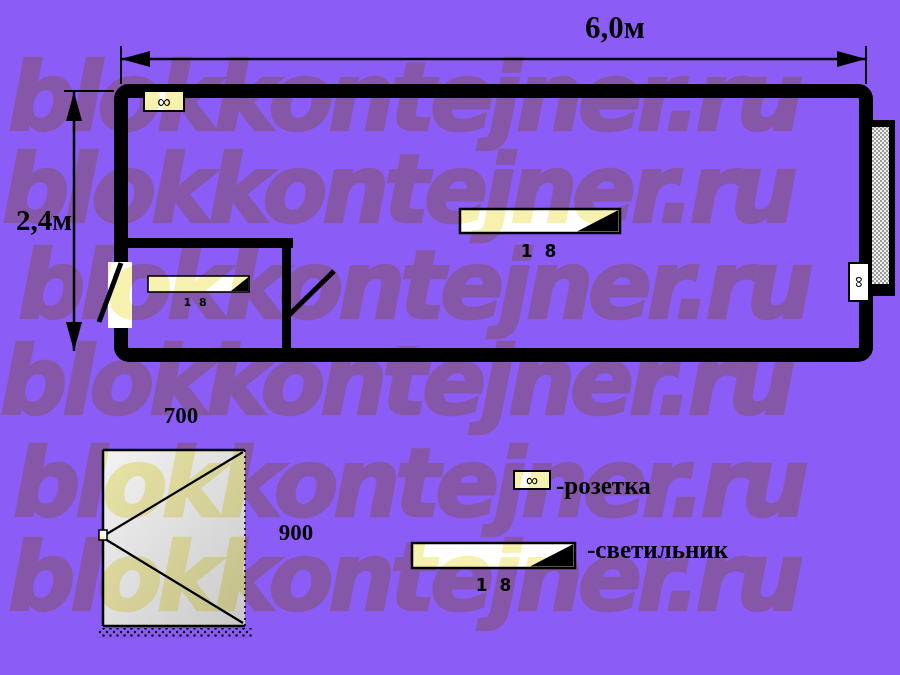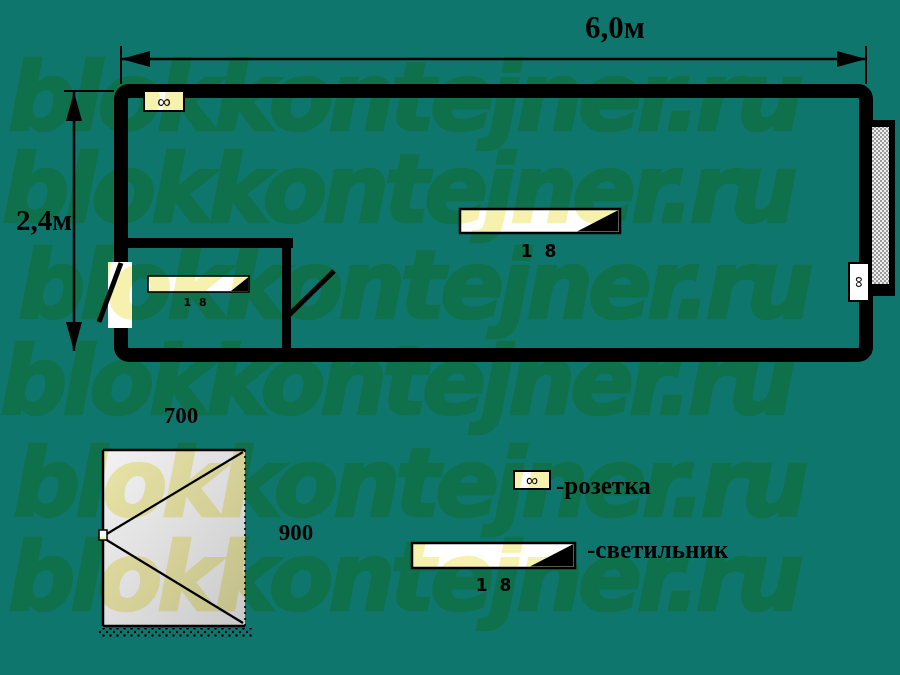--- a/index.html
+++ b/index.html
@@ -1,16 +1,16 @@
 <!DOCTYPE html>
 <html><head>
 <meta charset="utf-8">
 <style>
   html,body{margin:0;padding:0;background:#ffffff;}
-  .canvas{position:relative;width:900px;height:675px;background:#0f766e;overflow:hidden;
+  .canvas{position:relative;width:900px;height:675px;background:#8b5cf6;overflow:hidden;
           font-family:"Liberation Sans","DejaVu Sans",sans-serif;}
   .layer-svg{position:absolute;left:0;top:0;z-index:5;}
   .lbl{position:absolute;color:#000;z-index:12;}
   .serif{font-family:"Liberation Serif","DejaVu Serif",serif;font-weight:bold;}
   .dim-w{left:568px;top:10px;width:94px;font-size:31px;text-align:center;}
   .dim-h{left:6px;top:204px;width:66px;font-size:29px;text-align:right;}
   .door-w{left:147px;top:403px;width:68px;font-size:23px;text-align:center;}
   .door-h{left:266px;top:520px;width:60px;font-size:23px;text-align:center;}
   .fixture-label{font-family:"DejaVu Sans","Liberation Sans",sans-serif;font-weight:bold;}
   .main-light-lbl{left:498px;top:241px;width:84px;font-size:17px;text-align:center;letter-spacing:3px;}

